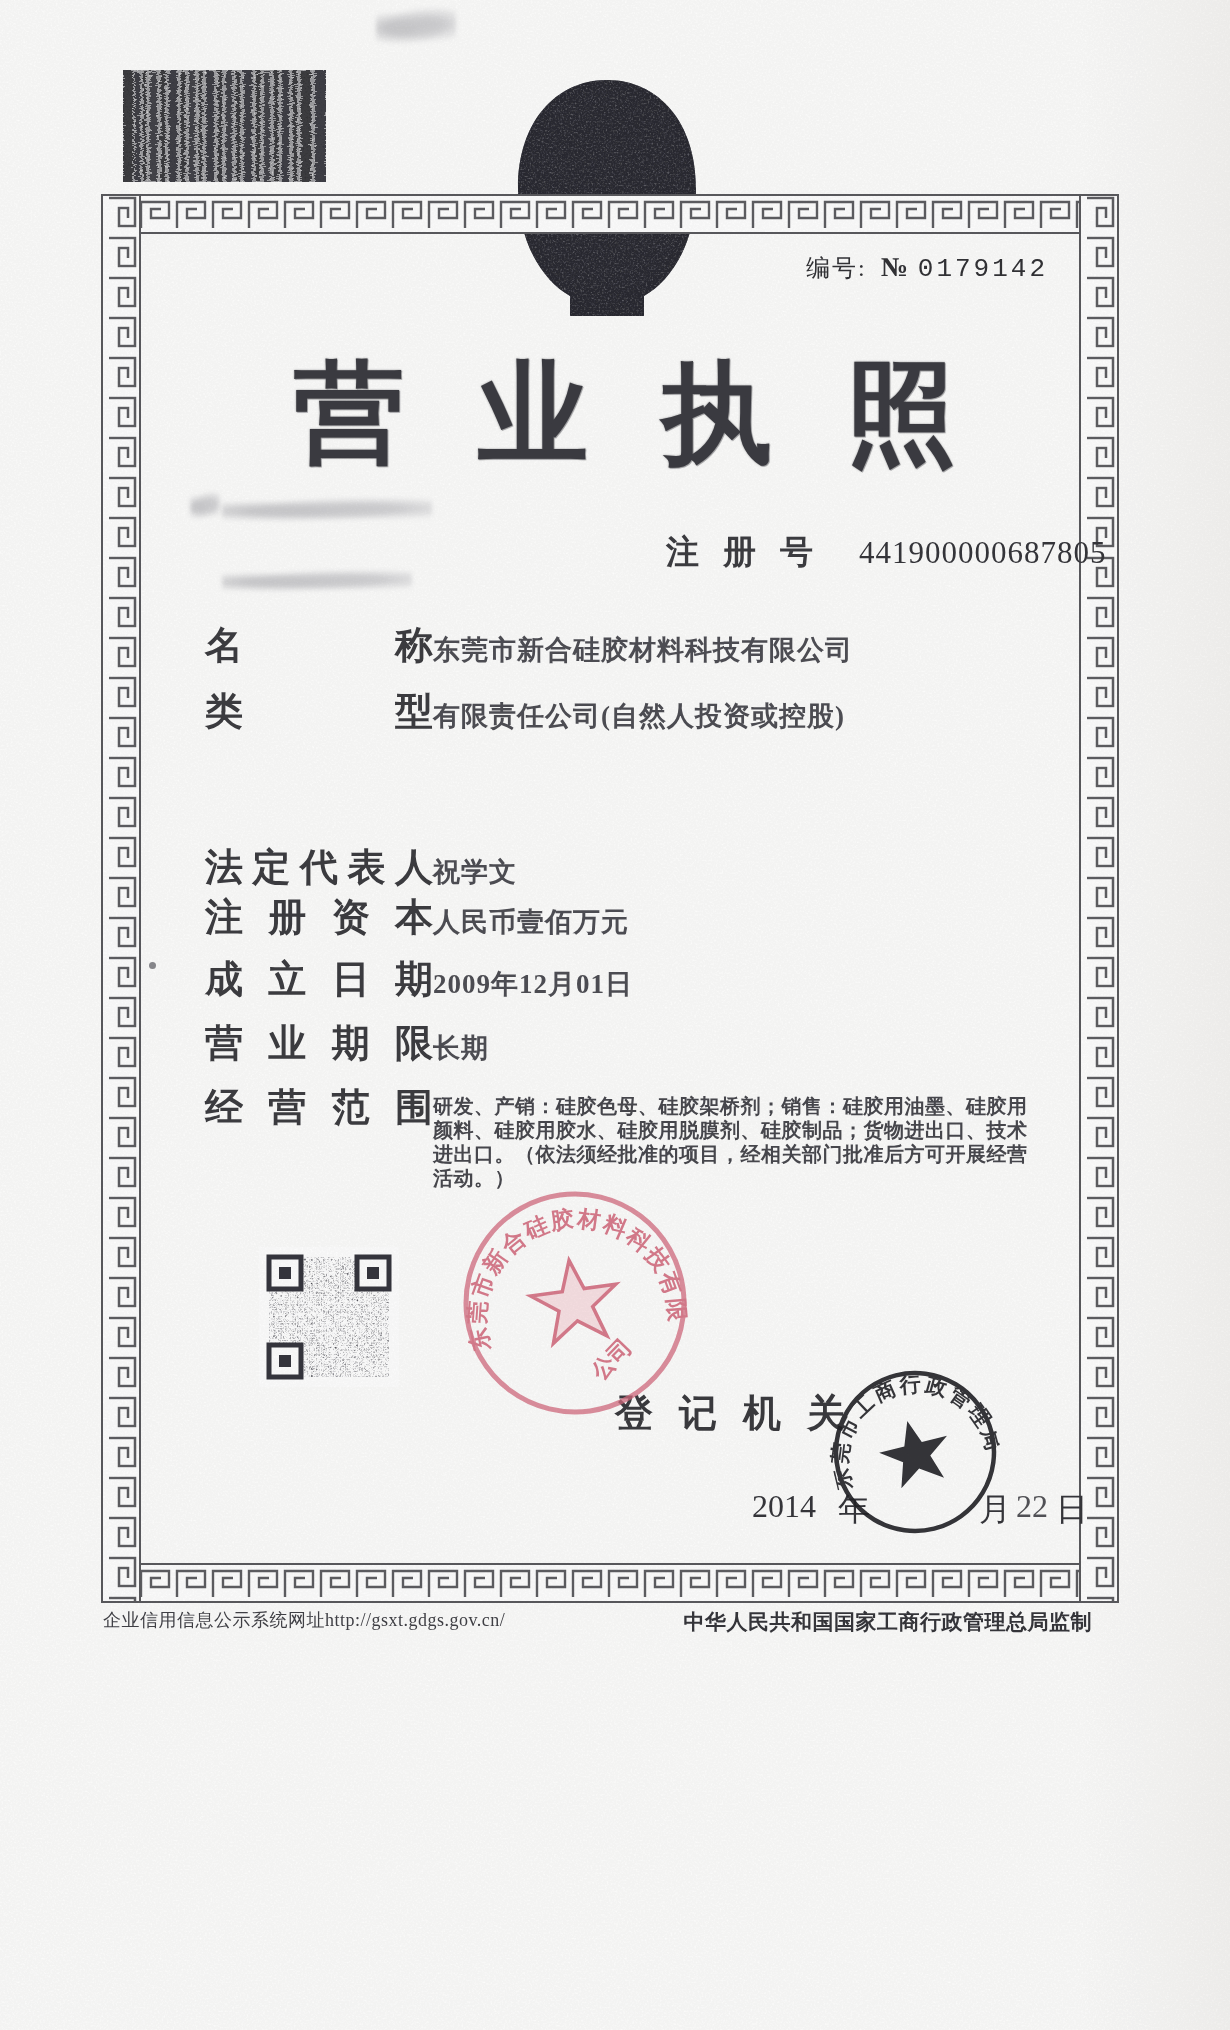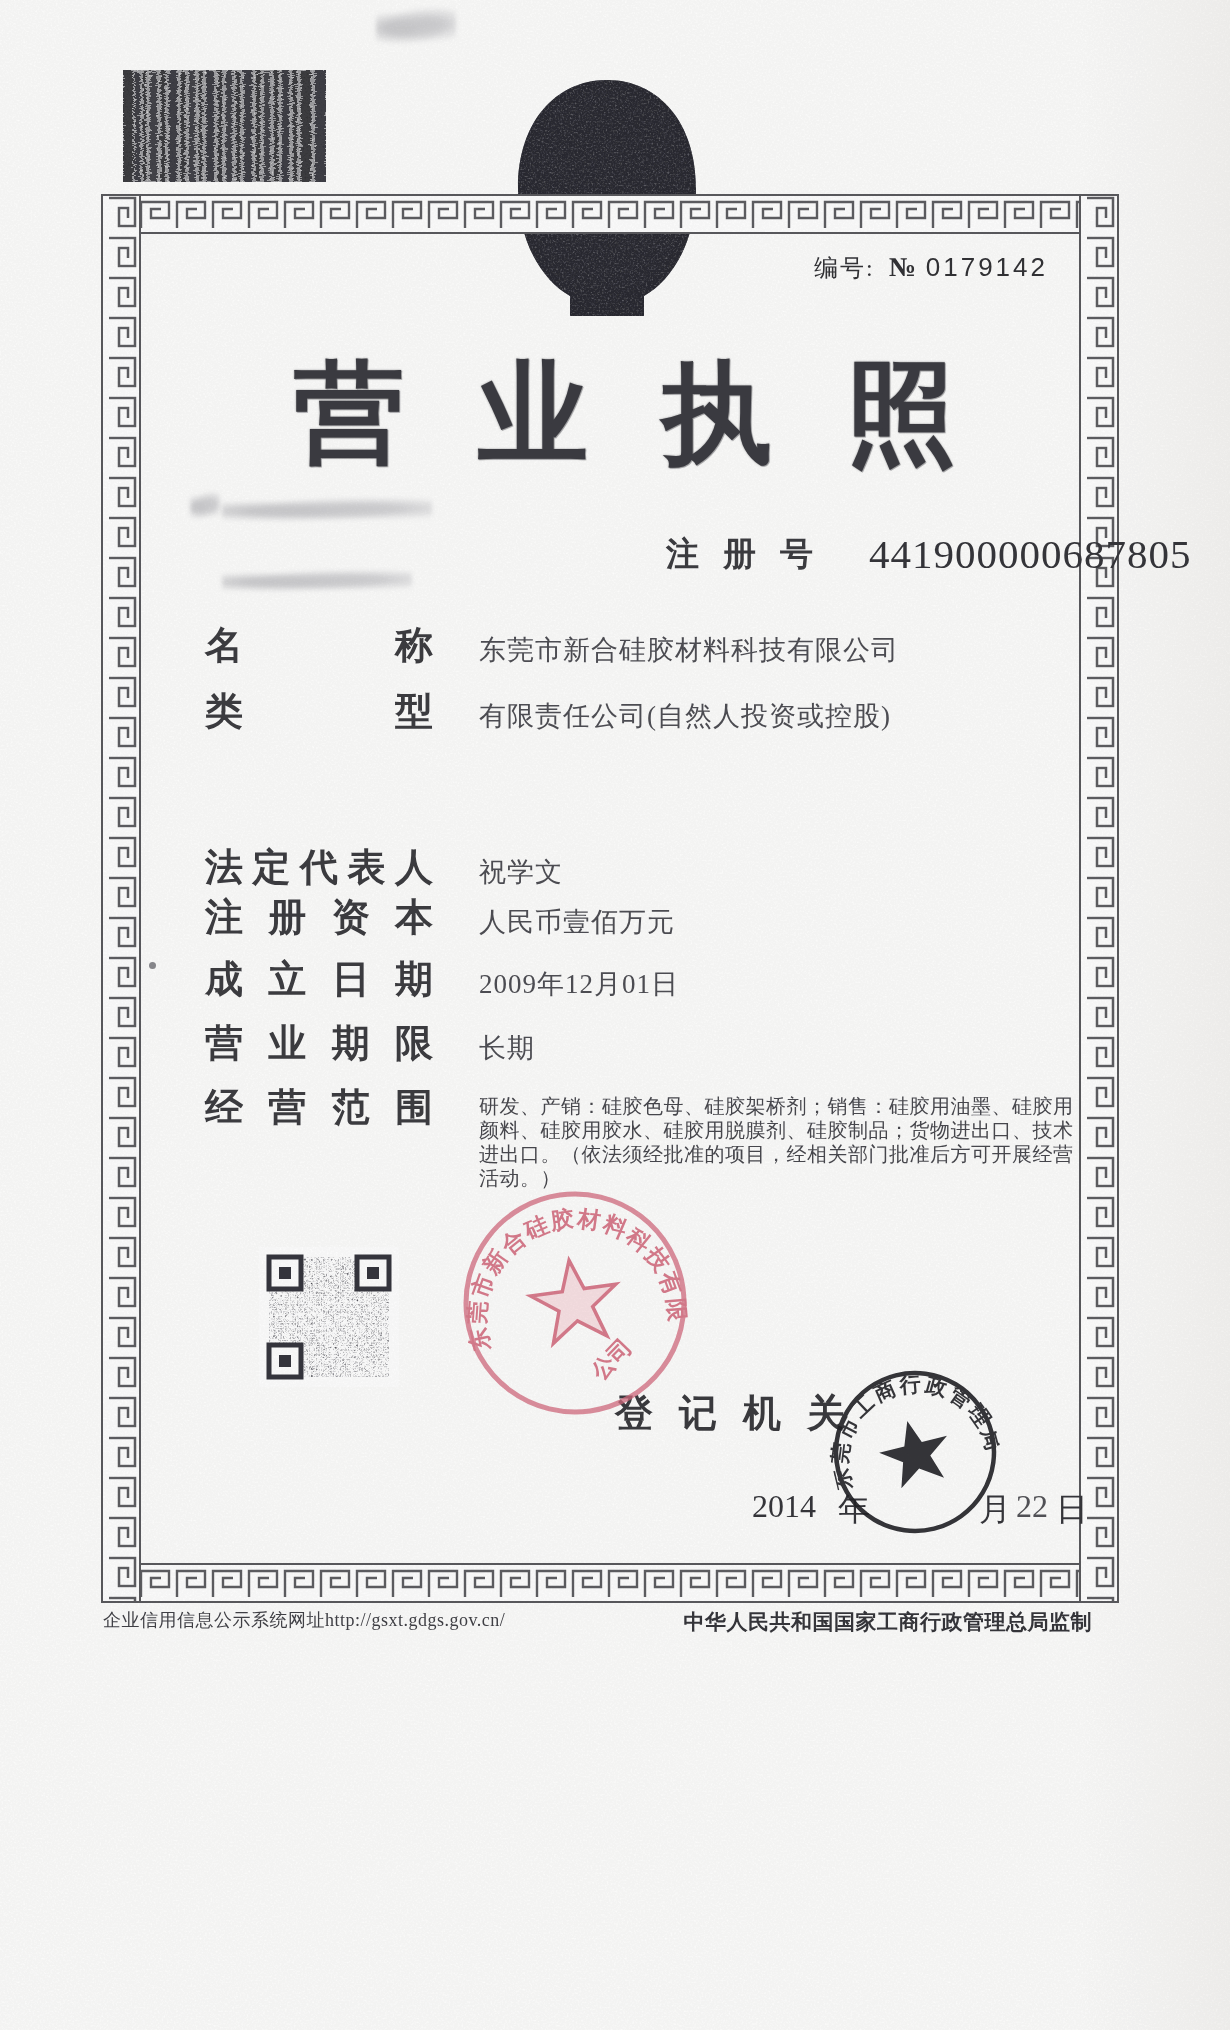--- a/index.html
+++ b/index.html
@@ -11,37 +11,37 @@
   
   .frame-strip{position:absolute;z-index:1;}
 
   
   #barcode{left:123px;top:70px;width:203px;height:112px;opacity:.93;}
   #emblem{left:508px;top:76px;width:198px;height:252px;}
 
   
   #serial{top:252px;right:182px;font-size:24px;color:#2f2f33;letter-spacing:2px;z-index:2;}
   #serial .nosign{font-weight:bold;font-size:27px;padding:0 8px 0 14px;}
-  #serial .num{font-size:26px;letter-spacing:3px;font-family:Liberation Sans, sans-serif;}
+  #serial .num{font-size:26px;letter-spacing:3px;font-family:Liberation Mono, monospace;}
 
   
   #title{left:294px;top:340px;font-family:"Liberation Sans","DejaVu Sans",sans-serif;
          font-size:110px;font-weight:900;letter-spacing:74px;color:#39393f;z-index:2;
          text-shadow:0 0 2px rgba(40,40,46,.55), 1px 1px 0 rgba(60,60,66,.35);white-space:nowrap;}
 
   
   #regline{left:618px;top:530px;z-index:2;white-space:nowrap;}
   #regline .reg-label{display:inline-block;font-size:33px;font-weight:bold;letter-spacing:24px;color:#3a3a3e;vertical-align:middle;margin-left:48px;}
-  #regline .reg-num{display:inline-block;font-size:41px;letter-spacing:1px;color:#333338;margin-left:28px;vertical-align:middle;}
+  #regline .reg-num{display:inline-block;font-size:31px;letter-spacing:1px;color:#333338;margin-left:18px;vertical-align:middle;}
 
   
   .field-row{position:absolute;left:205px;width:900px;display:flex;align-items:flex-start;z-index:2;}
   .field-label{width:228px;flex:0 0 228px;font-size:38px;font-weight:bold;color:#3a3a3e;
                text-align:justify;text-align-last:justify;line-height:1.05;}
-  .field-value{margin-left:46px;font-size:27px;color:#4c4c52;letter-spacing:1px;padding-top:8px;line-height:1.2;}
+  .field-value{font-size:27px;color:#4c4c52;letter-spacing:1px;padding-top:8px;line-height:1.2;font-weight:bold;}
   .field-value.scope{font-size:20px;width:597px;line-height:24px;letter-spacing:.5px;padding-top:6px;color:#46464c;}
 
   
   #registrar{left:615px;top:1388px;font-size:38px;font-weight:bold;letter-spacing:26px;color:#38383c;z-index:2;white-space:nowrap;}
   .datepart{position:absolute;top:1488px;font-size:32px;color:#333338;z-index:2;}
 
   
   #company-seal{left:458px;top:1186px;width:234px;height:234px;z-index:3;transform:rotate(-8deg);opacity:.88;}
   #registrar-seal{left:831px;top:1368px;width:168px;height:168px;z-index:4;transform:rotate(-14deg);opacity:.9;}
   #qr{left:259px;top:1247px;width:140px;height:140px;z-index:2;}

